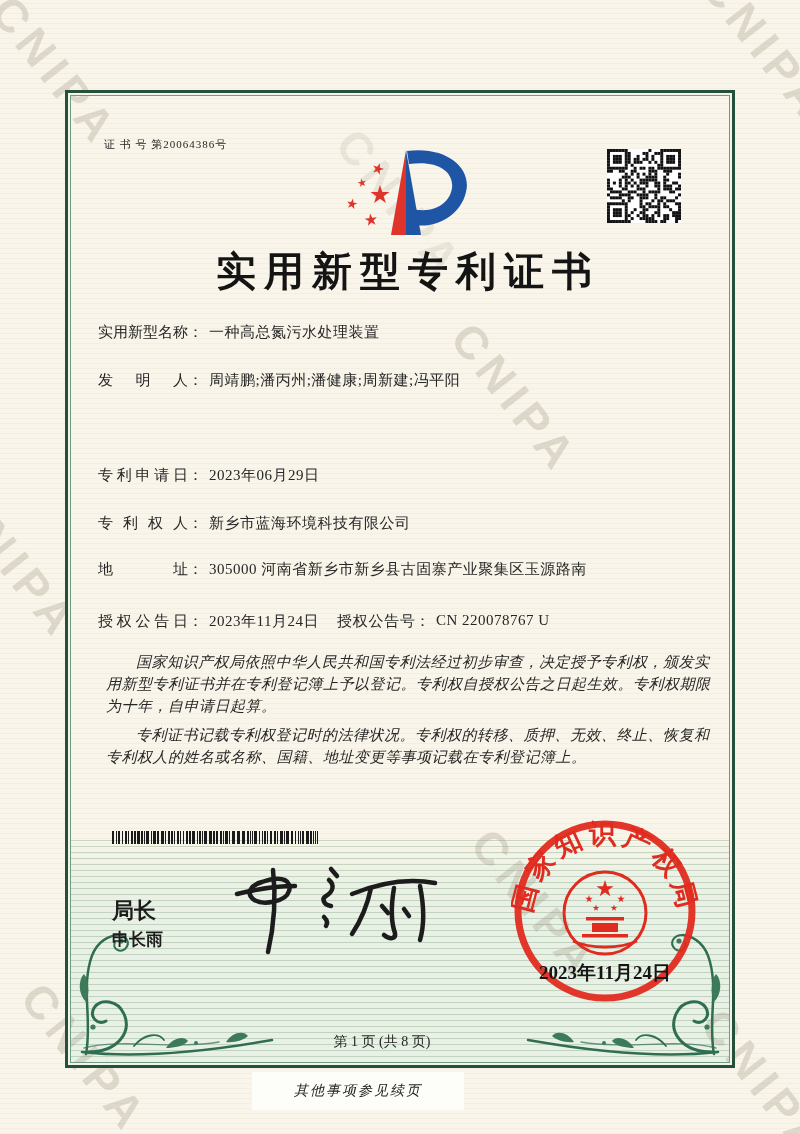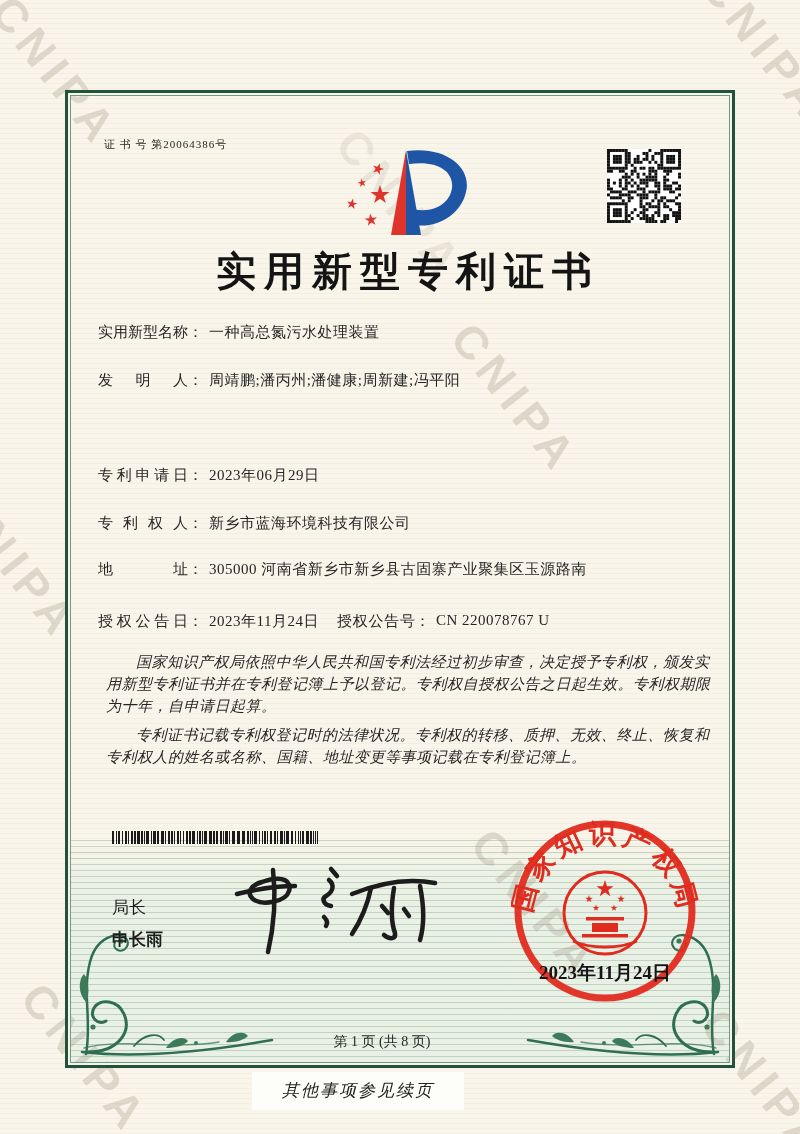--- a/index.html
+++ b/index.html
@@ -40,33 +40,33 @@
   .colon{display:inline-block; vertical-align:top;}
   .val{display:inline-block; margin-left:6px; vertical-align:top; letter-spacing:.5px;}
   .val.wrap{white-space:normal; width:506px;}
   .g2{position:absolute; left:239px; top:0; white-space:nowrap;}
   .g2 .lab{width:78px;}
   .paras{position:absolute; left:98px; top:652px; width:612px; z-index:3;
     font-size:15px; line-height:1.45; font-style:italic; letter-spacing:.5px;margin-left:8px;}
   .paras p{margin:0 0 8px 0; text-indent:2em;}
   .barcode{position:absolute; left:112px; top:831px; width:206px; height:13px; z-index:3;}
   .officer-title{position:absolute; left:112px; top:896px; font-family:"Liberation Sans",sans-serif;
-    font-weight:400; font-size:17px; color:#1d1d1d; z-index:3;}
+    font-weight:700; font-size:22px; color:#1d1d1d; z-index:3;}
   .officer-name{position:absolute; left:112px; top:928px; font-family:"Liberation Sans",sans-serif;
     font-weight:600; font-size:17px; color:#1d1d1d; z-index:3;}
   .sig{position:absolute; left:232px; top:860px; z-index:3;}
   .seal{position:absolute; left:511px; top:817px; z-index:4;}
   .flourish{position:absolute; z-index:2;}
   .fl-left{left:74px; top:930px;}
   .fl-right{left:516px; top:930px; transform:scaleX(-1);}
   .page-ind{position:absolute; left:0; right:36px; top:1033px; text-align:center; font-size:14px; z-index:3;}
   .note-box{
     position:absolute; left:252px; top:1072px; width:212px; height:38px; line-height:38px;
     background:#fdfdf9; text-align:center; z-index:3;
-    font-size:17px; font-style:italic; letter-spacing:2px; color:#222;
+    font-size:14px; font-style:italic; letter-spacing:2px; color:#222;
   }
 </style>
 </head>
 <body>
 
 <div class="page">
 
   <div class="wm" style="left:-55px;top:45px;">CNIPA</div>
   <div class="wm" style="left:655px;top:20px;">CNIPA</div>
   <div class="wm" style="left:290px;top:178px;opacity:.55;">CNIPA</div>

